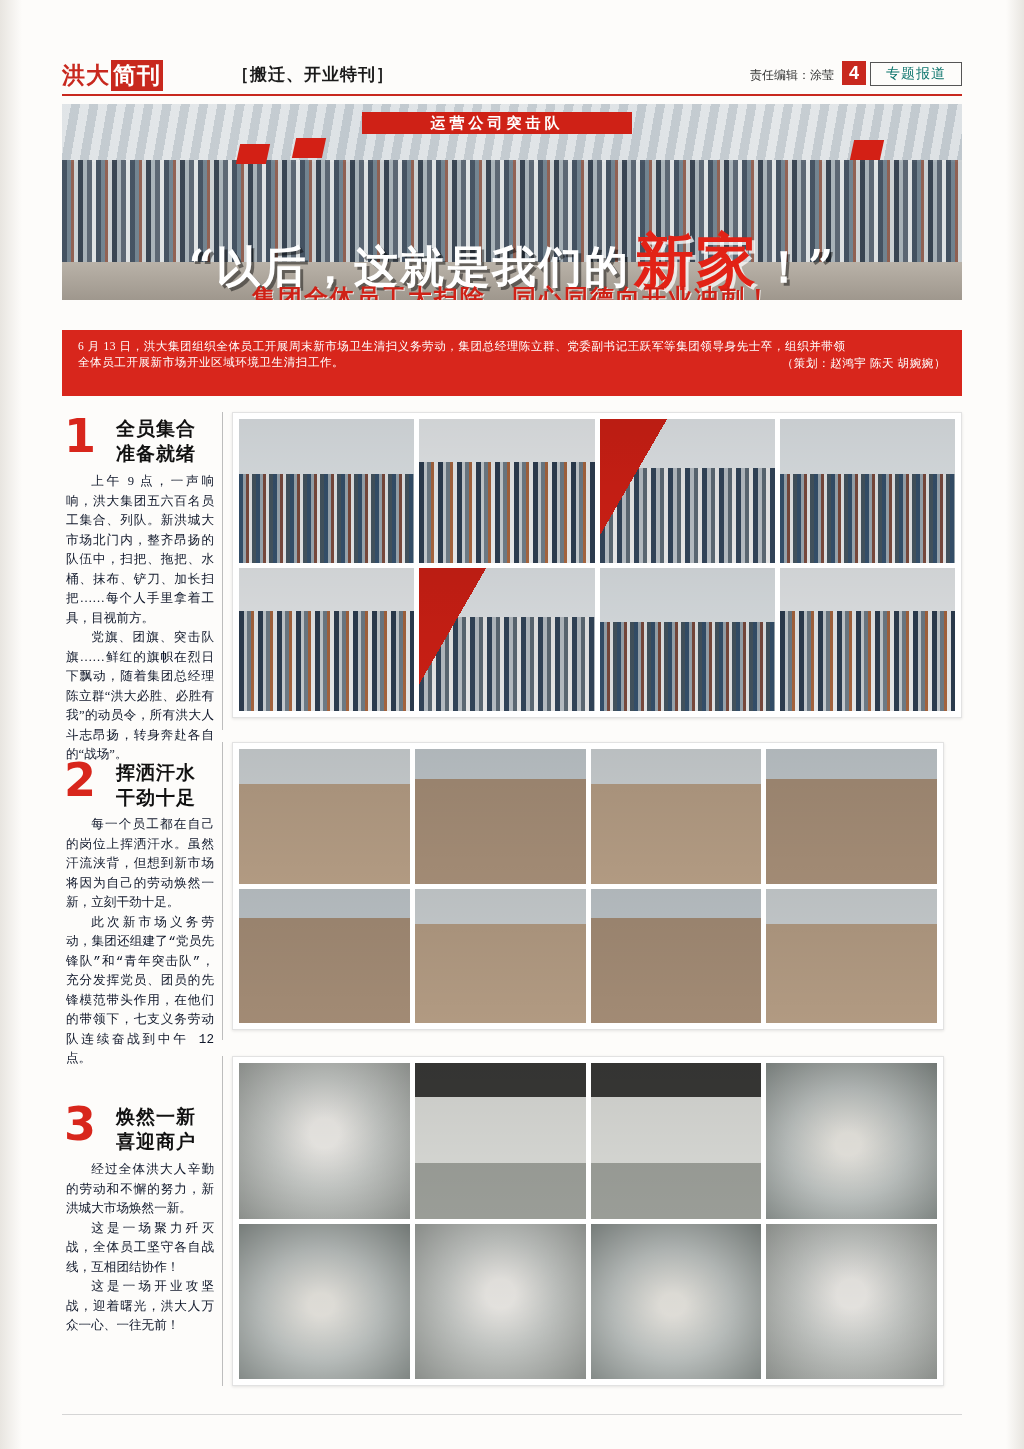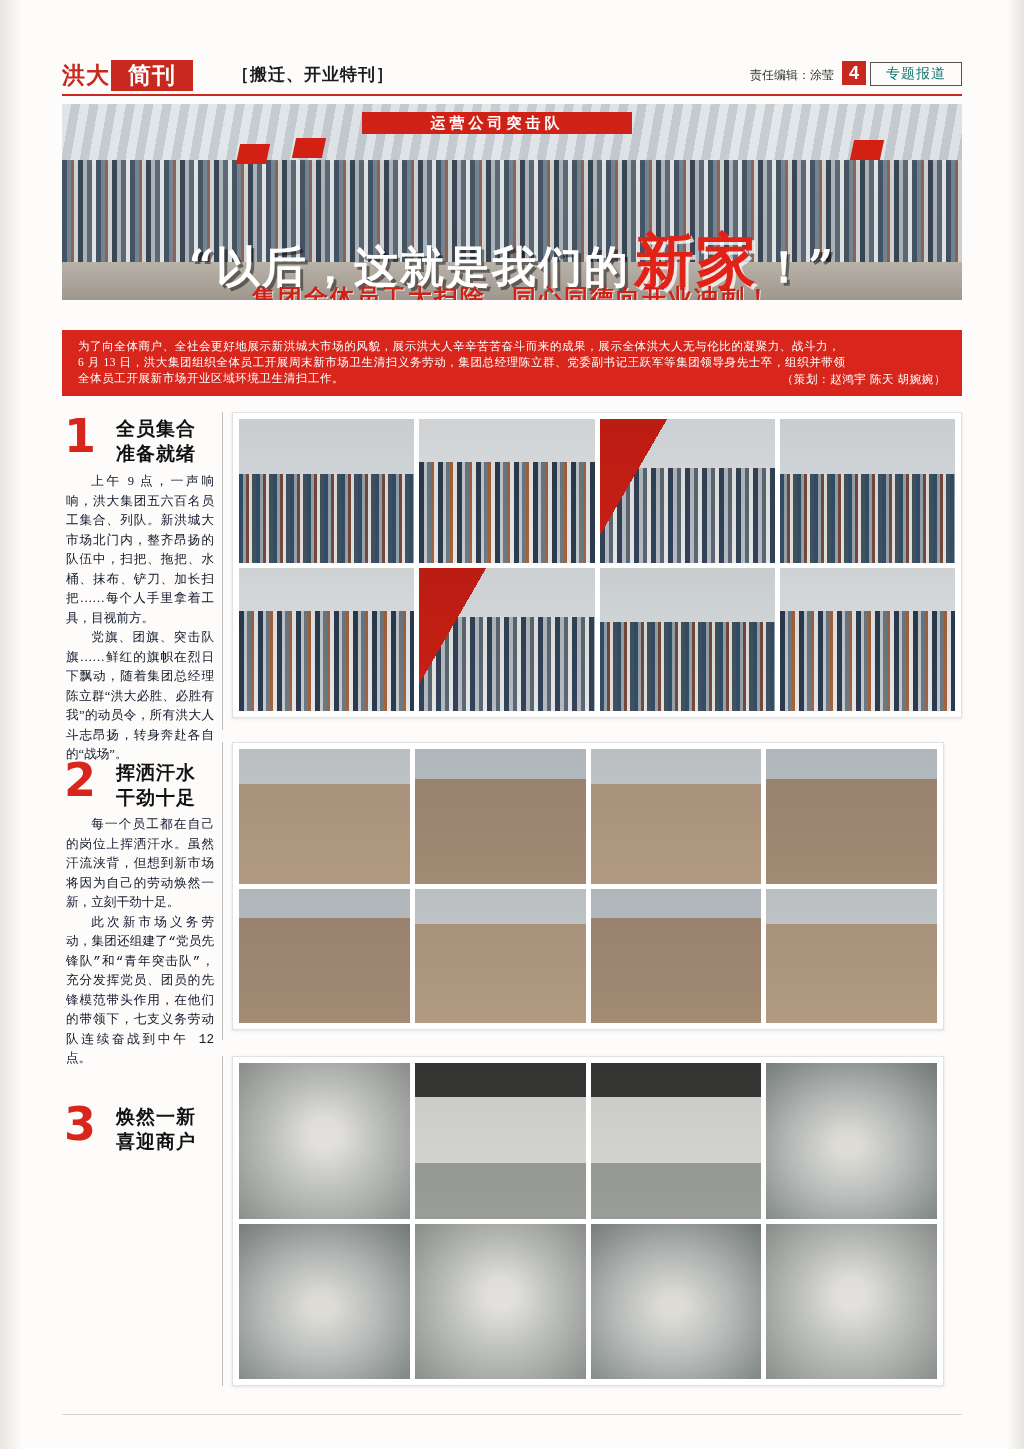--- a/index.html
+++ b/index.html
@@ -30,21 +30,21 @@
     border-bottom:2px solid #c8281e;
   }
   .logo{
     position:absolute;left:0;top:0;
     font-family:"DejaVu Serif",serif;
     font-weight:bold;font-size:23px;color:#c8281e;
     letter-spacing:1px;
   }
   .logo .kan{
     display:inline-block;background:#c8281e;color:#fff;
-    padding:0 17px;margin-left:1px;
+    padding:0 2px;margin-left:1px;
   }
   .masthead-sub{
     position:absolute;left:170px;top:3px;
     font-size:17px;font-weight:bold;color:#1a1a1a;
     letter-spacing:1px;
   }
   .editor{
     position:absolute;right:128px;top:7px;
     font-size:12px;color:#333;text-align:center;
   }
@@ -243,21 +243,20 @@
       <div class="flag f3"></div>
       <div class="hero-banner">运营公司突击队</div>
     </div>
     <div class="hero-title">
       <span>“以后，这就是我们的</span><span class="accent">新家</span><span>！”</span>
     </div>
     <div class="hero-sub">集团全体员工大扫除，同心同德向开业冲刺！</div>
   </div>
 
   <div class="lead">
-    <p>为了向全体商户、全社会更好地展示新洪城大市场的风貌，展示洪大人辛辛苦苦奋斗而来的成果，展示全体洪大人无与伦比的凝聚力、战斗力，</p>
     <p>6 月 13 日，洪大集团组织全体员工开展周末新市场卫生清扫义务劳动，集团总经理陈立群、党委副书记王跃军等集团领导身先士卒，组织并带领</p>
     <p><span>全体员工开展新市场开业区域环境卫生清扫工作。</span><span class="credit" style="float:right">（策划：赵鸿宇  陈天  胡婉婉）</span></p>
   </div>
 
   <div class="vrule" style="top:412px;height:318px;"></div>
   <div class="vrule" style="top:742px;height:298px;"></div>
   <div class="vrule" style="top:1056px;height:330px;"></div>
 
   <div class="sec-head" style="left:64px;top:416px;">
     <div class="sec-num">1</div>
@@ -341,20 +340,25 @@
     </div>
   </div>
 
   <div class="sec-head" style="left:64px;top:1104px;">
     <div class="sec-num">3</div>
     <div class="sec-title">
       <div>焕然一新</div>
       <div>喜迎商户</div>
     </div>
   </div>
+  <div class="sec-body" style="left:66px;top:1160px;">
+    <p>经过全体洪大人辛勤的劳动和不懈的努力，新洪城大市场焕然一新。</p>
+    <p>这是一场聚力歼灭战，全体员工坚守各自战线，互相团结协作！</p>
+    <p>这是一场开业攻坚战，迎着曙光，洪大人万众一心、一往无前！</p>
+  </div>
 
   <div class="photoblock" style="left:232px;top:1056px;width:712px;height:330px;">
     <div class="grid" style="grid-template-columns:repeat(4,1fr);grid-template-rows:1fr 1fr;">
       <div class="ph corridor">
           <div class="shade"></div>
         </div>
       <div class="ph atrium">
           <div class="shade"></div>
         </div>
       <div class="ph atrium">

